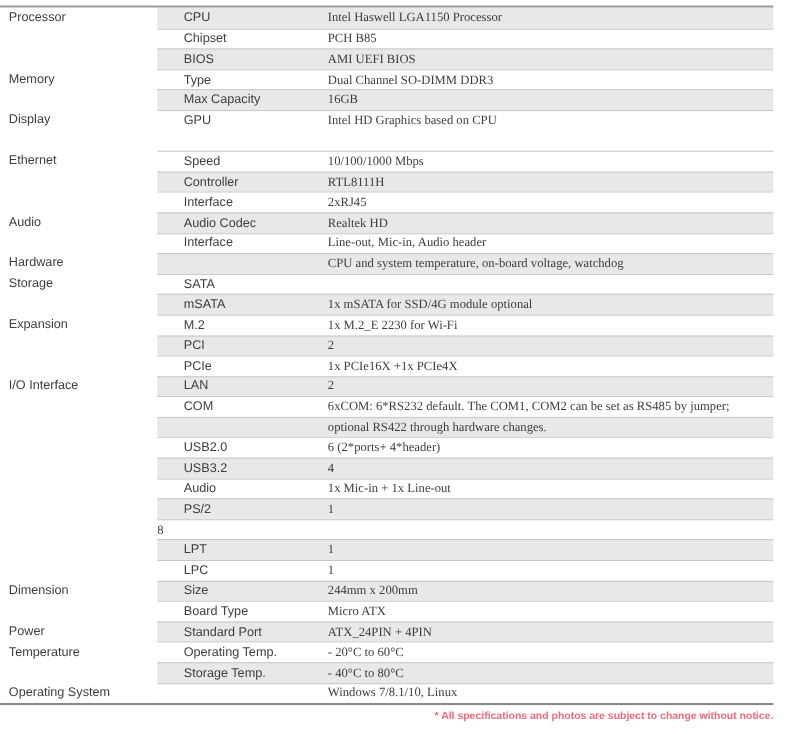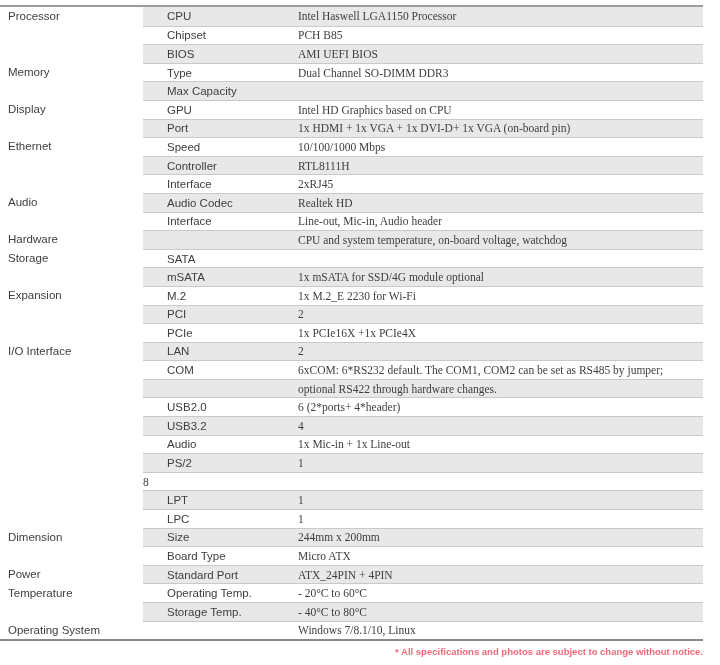--- a/index.html
+++ b/index.html
@@ -113,37 +113,34 @@
     <div class="band">
       <div class="cell-sub">Type</div>
       <div class="cell-val">Dual Channel SO-DIMM DDR3</div>
     </div>
   </div>
 
   <div class="row">
     <div class="cell-cat"></div>
     <div class="band shaded">
       <div class="cell-sub">Max Capacity</div>
+      <div class="cell-val">16GB</div>
     </div>
   </div>
 
   <div class="row">
     <div class="cell-cat">Display</div>
     <div class="band">
       <div class="cell-sub">GPU</div>
       <div class="cell-val">Intel HD Graphics based on CPU</div>
     </div>
   </div>
 
   <div class="row">
     <div class="cell-cat"></div>
-    <div class="band shaded">
-      <div class="cell-sub">Port</div>
-      <div class="cell-val">1x HDMI + 1x VGA + 1x DVI-D+ 1x VGA (on-board pin)</div>
-    </div>
   </div>
 
   <div class="row">
     <div class="cell-cat">Ethernet</div>
     <div class="band">
       <div class="cell-sub">Speed</div>
       <div class="cell-val">10/100/1000 Mbps</div>
     </div>
   </div>
 

